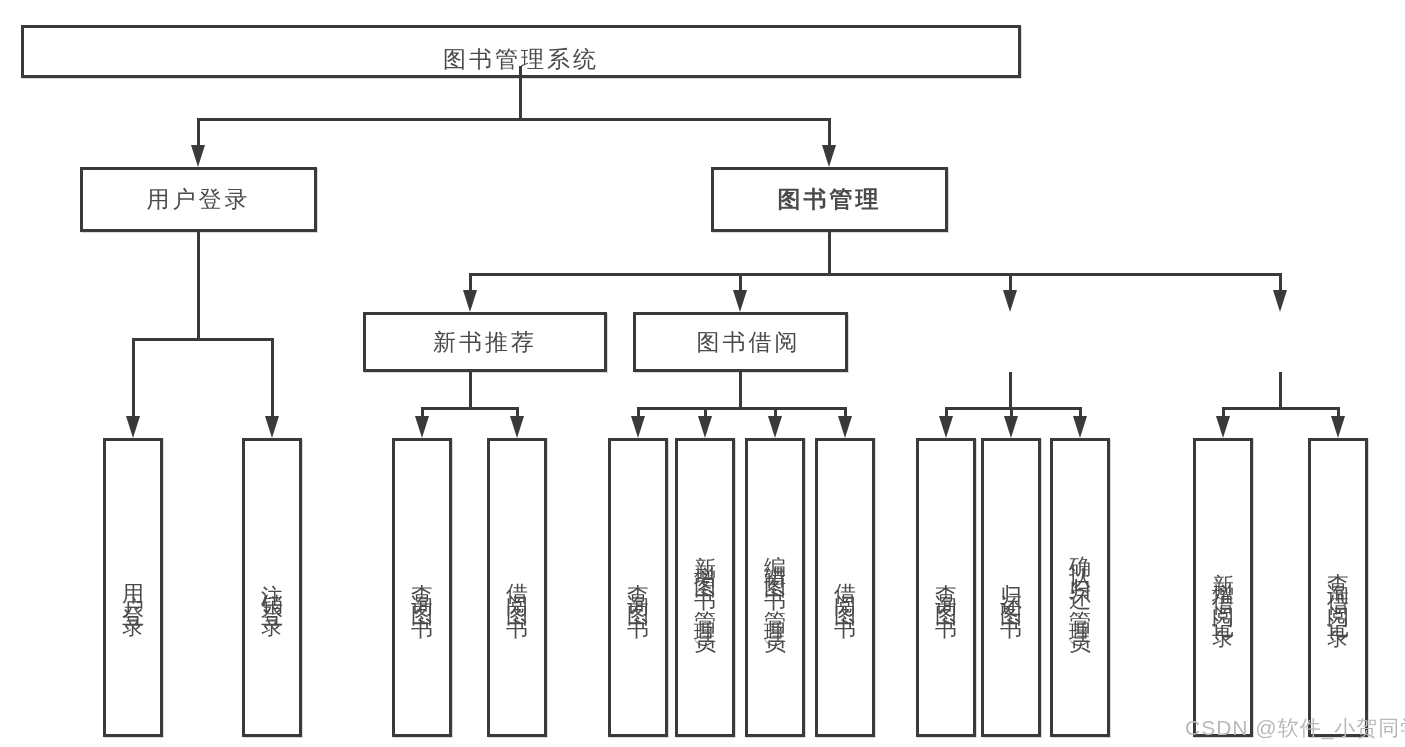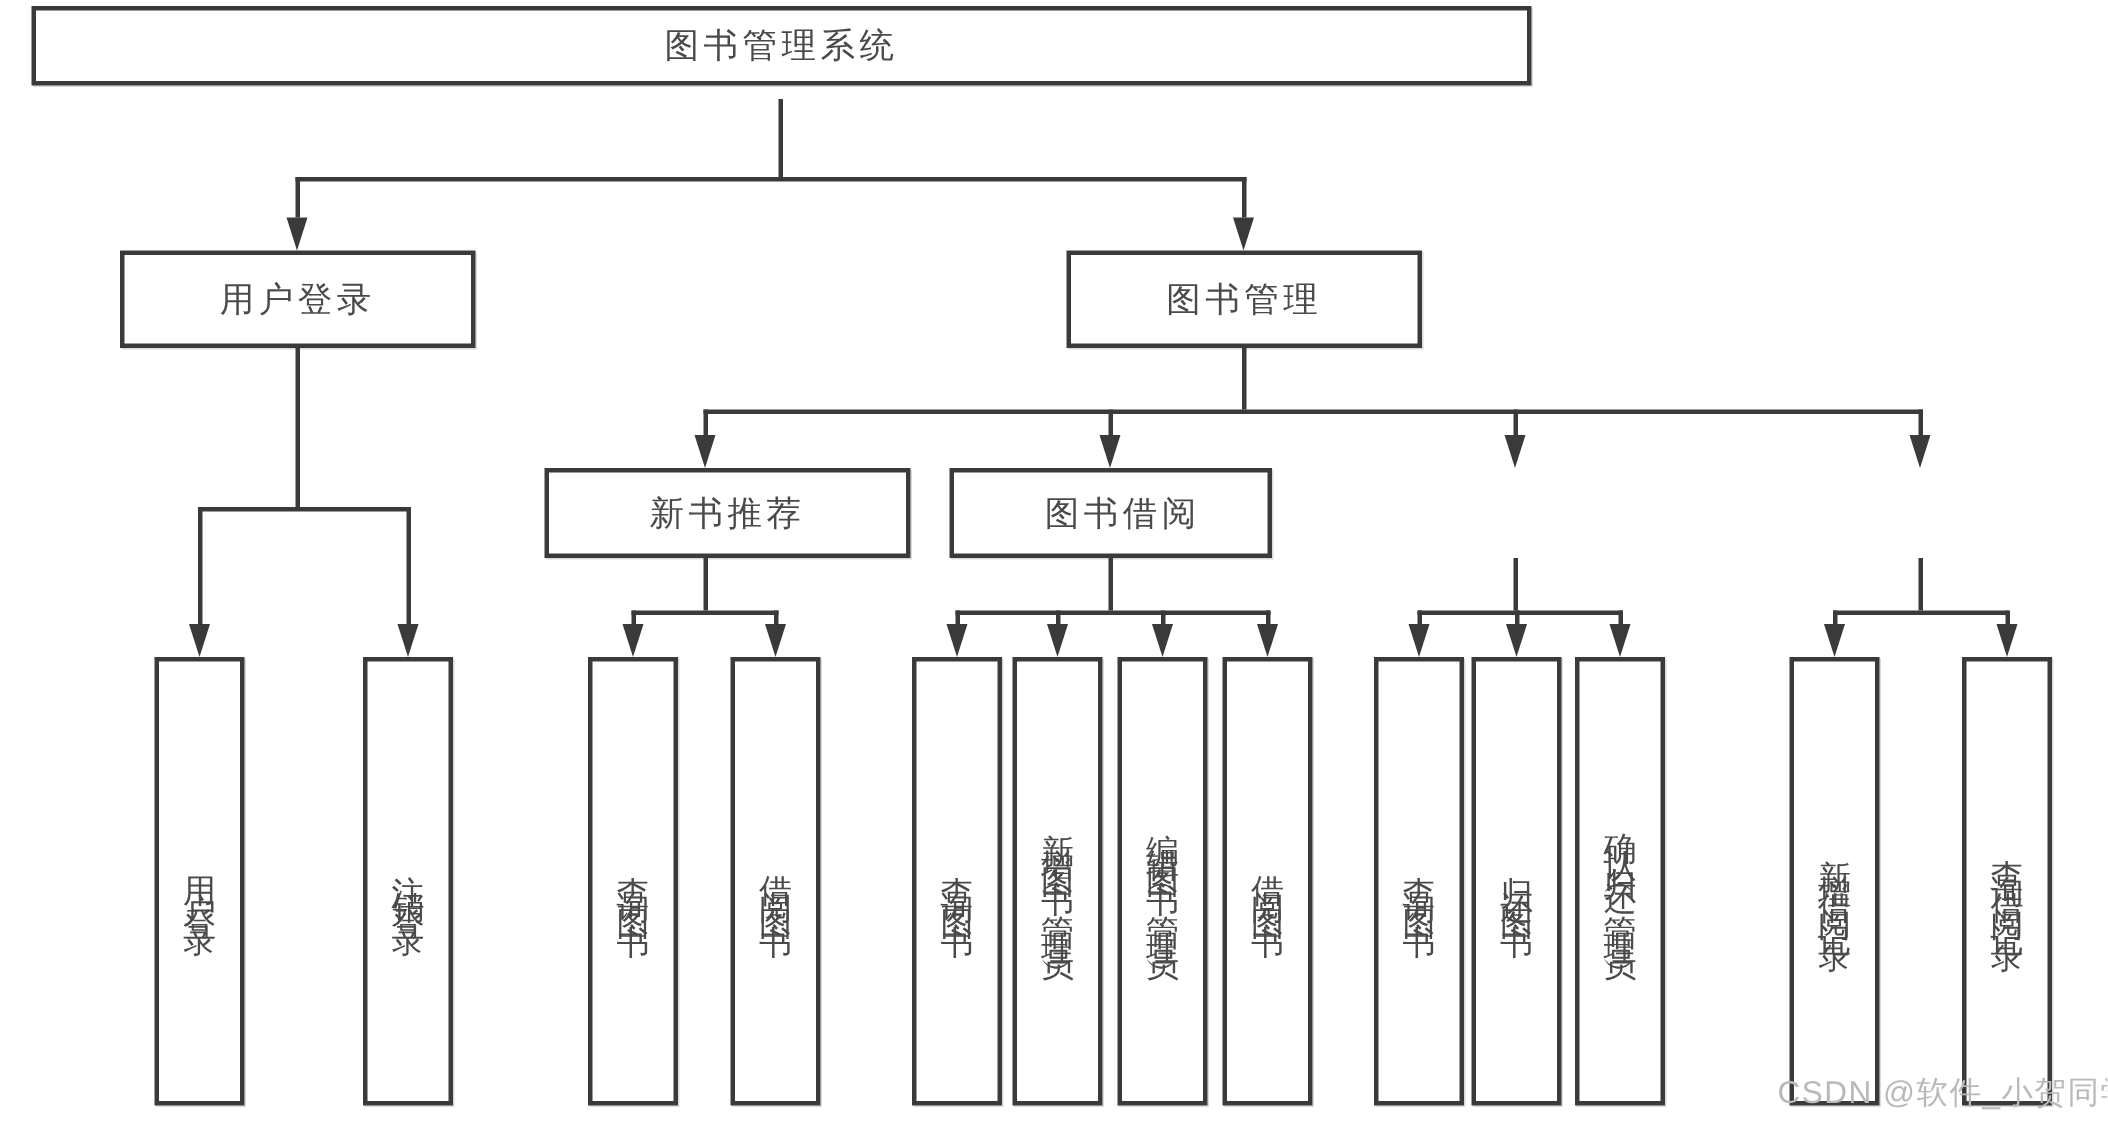--- a/index.html
+++ b/index.html
@@ -47,28 +47,28 @@
     font-size:21px;
     letter-spacing:1px;
     white-space:nowrap;
   }
 </style>
 </head>
 <body>
 
 <div id="stage">
 
-  <div class="box" style="left:21px;top:4px;width:1000px;height:53px;">
+  <div class="box" style="left:21px;top:25px;width:1000px;height:53px;align-items:flex-end;">
     <span class="h-label">图书管理系统</span>
   </div>
 
   <div class="box" style="left:80px;top:167px;width:237px;height:65px;">
     <span class="h-label">用户登录</span>
   </div>
-  <div class="box" style="left:711px;top:167px;width:237px;height:65px;">
+  <div class="box" style="left:711px;top:167px;width:237px;height:65px;font-weight:bold;">
     <span class="h-label">图书管理</span>
   </div>
 
   <div class="box" style="left:363px;top:312px;width:244px;height:60px;">
     <span class="h-label">新书推荐</span>
   </div>
   <div class="box" style="left:633px;top:312px;width:215px;height:60px;padding-left:16px;">
     <span class="h-label">图书借阅</span>
   </div>
 

